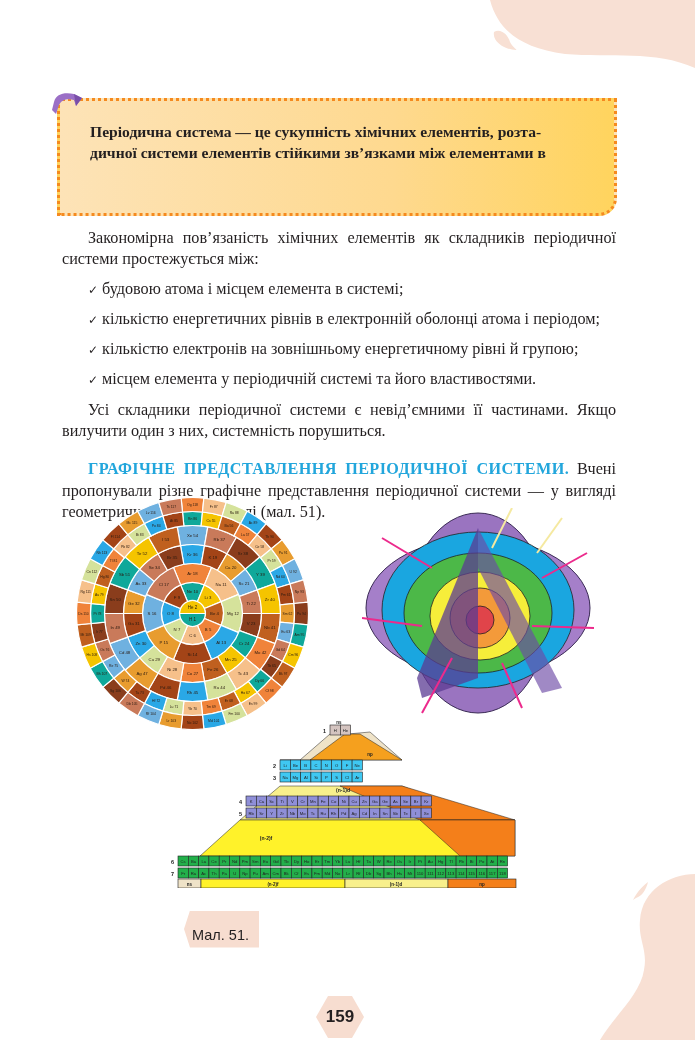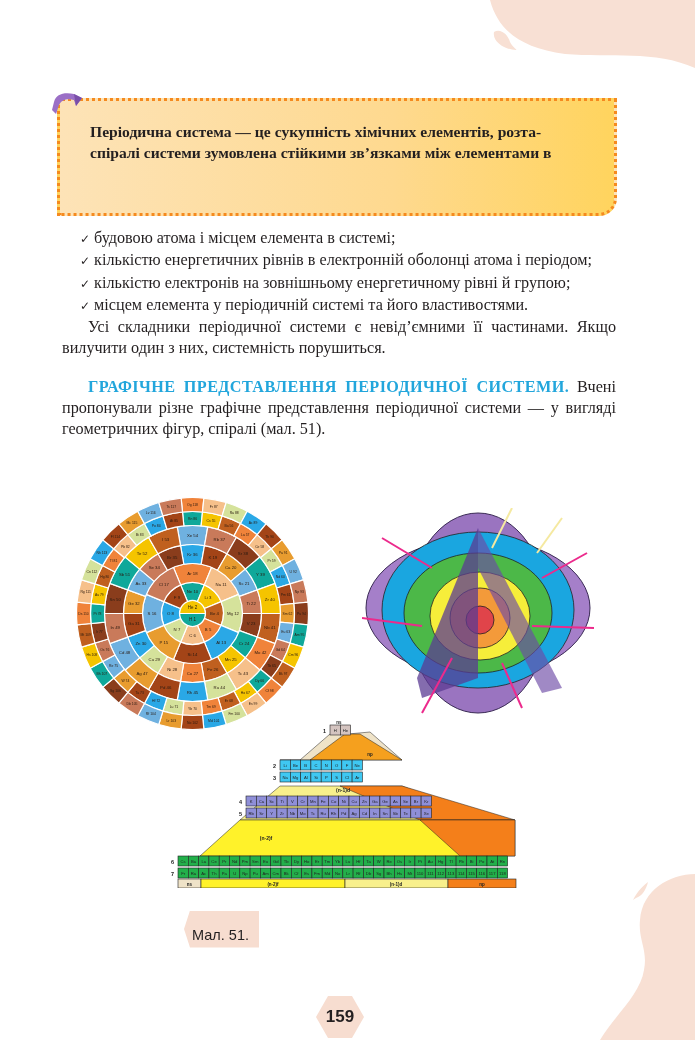--- a/index.html
+++ b/index.html
@@ -34,21 +34,21 @@
     position: absolute; left: 52px; top: 92px; width: 32px; height: 28px;
   }
   
   .body-text {
     position: absolute; left: 62px; width: 554px;
     font-family: "Liberation Serif", "DejaVu Serif", serif;
     font-size: 16.2px; line-height: 21.3px;
     text-align: justify;
   }
   .para { margin: 0; text-indent: 26px; }
-  .check-item { margin: 0; text-indent: 18px; }
+  .check-item { margin: 8px; text-indent: 18px; }
   .check { font-family: "DejaVu Sans", sans-serif; font-size: 12px; margin-right: 4px; }
   .heading-inline {
     color: #22a6dc; font-weight: bold; letter-spacing: 0.4px;
   }
   
   .fig { position: absolute; }
   .fig svg text {
     font-family: "Liberation Sans", "DejaVu Sans", sans-serif;
   }
   
@@ -81,29 +81,30 @@
   <path d="M14,32 C20,28 28,34 30,42 C33,48 38,50 36,50 C26,50 12,42 14,32 Z" fill="#f8e0d4"></path>
 </svg>
 <svg class="blob-bottom" viewBox="0 0 95 180">
   <path d="M95,14 C70,14 42,30 40,60 C38,80 48,90 44,110 C40,135 15,155 0,180 L95,180 Z" fill="#f8e0d4"></path>
   <path d="M33,40 C38,30 44,25 48,22 C46,30 42,36 36,38 Z" fill="#f8e0d4"></path>
 </svg>
 
 <div class="def-box">
   <div class="def-text">
     <div>Періодична система — це сукупність хімічних елементів, розта-</div>
-    <div>спіралі системи зумовлена стійкими зв’язками між елементами в</div>
+    <div>дичної системи елементів стійкими зв’язками між елементами в</div>
   </div>
 </div>
 <svg class="ribbon" viewBox="0 0 32 28">
   <path d="M2,10 C4,2 12,0 22,2 L30,6 L24,14 L22,8 C14,6 8,8 6,16 L4,22 L0,18 Z" fill="#9b6fc6"></path>
   <path d="M22,2 L30,6 L24,14 Z" fill="#7a4fa8"></path>
 </svg>
 
 <div class="body-text" style="top:228px;">
+  <p class="para">Закономірна пов’язаність хімічних елементів як складників періодичної системи простежується між:</p>
   <p class="check-item"><span class="check">✓</span><span>будовою атома і місцем елемента в системі;</span></p>
   <p class="check-item"><span class="check">✓</span><span>кількістю енергетичних рівнів в електронній оболонці атома і періодом;</span></p>
   <p class="check-item"><span class="check">✓</span><span>кількістю електронів на зовнішньому енергетичному рівні й групою;</span></p>
   <p class="check-item"><span class="check">✓</span><span>місцем елемента у періодичній системі та його властивостями.</span></p>
   <p class="para">Усі складники періодичної системи є невід’ємними її частинами. Якщо вилучити один з них, системність порушиться.</p>
   <p class="para" style="margin-top:17px;"><span class="heading-inline">ГРАФІЧНЕ ПРЕДСТАВЛЕННЯ ПЕРІОДИЧНОЇ СИСТЕМИ.</span><span> Вчені пропонували різне графічне представлення періодичної системи — у вигляді геометричних фігур, спіралі (мал. 51).</span></p>
 </div>
 
 <div class="fig" style="left:76px; top:497px; width:233px; height:233px;">
   <svg id="circ" width="233" height="233" viewBox="-116.5 -116.5 233 233">

